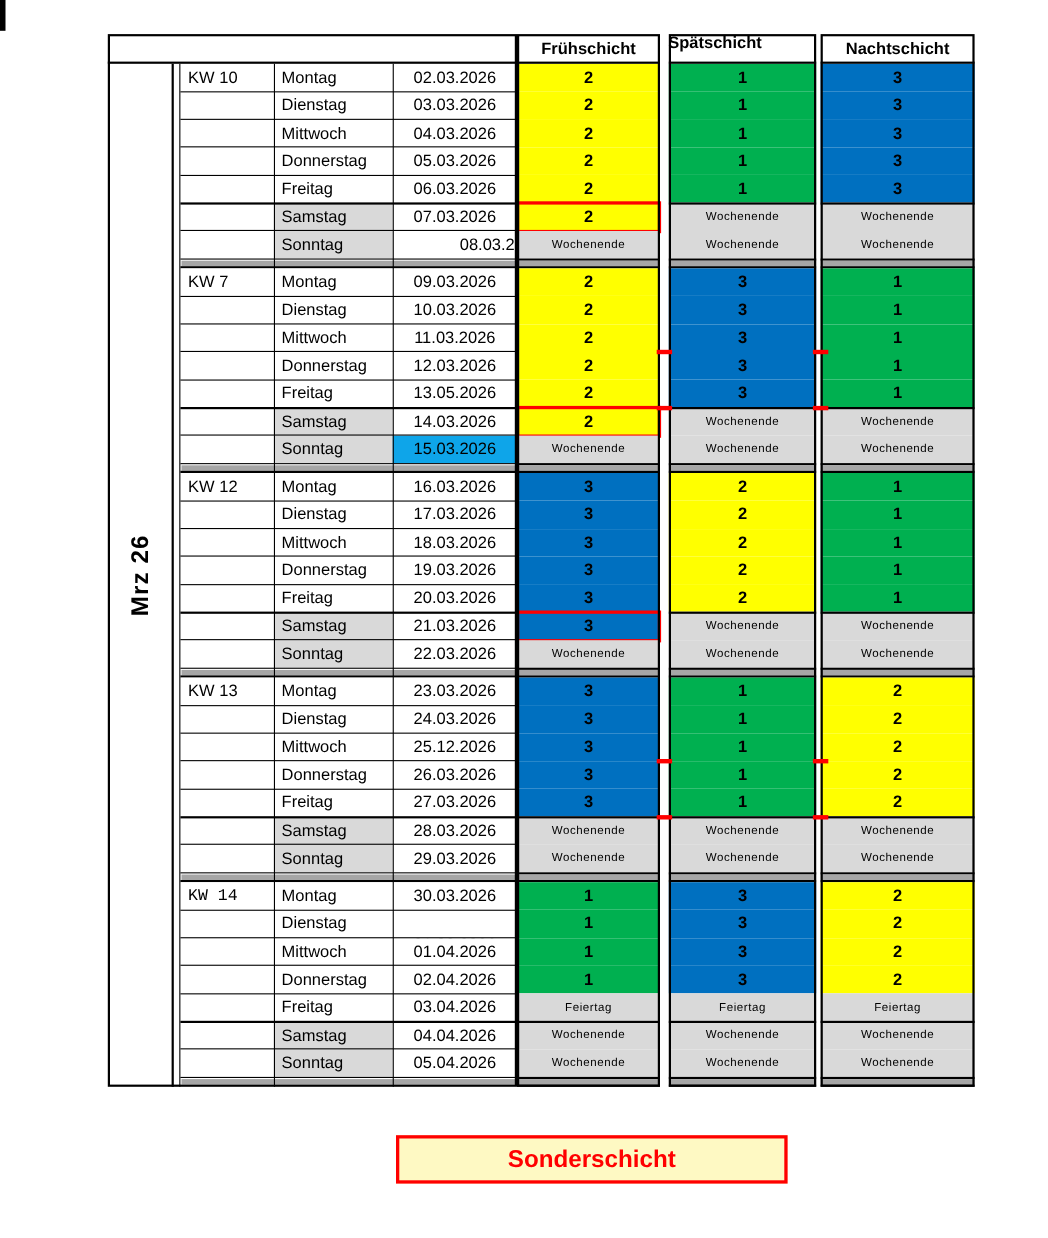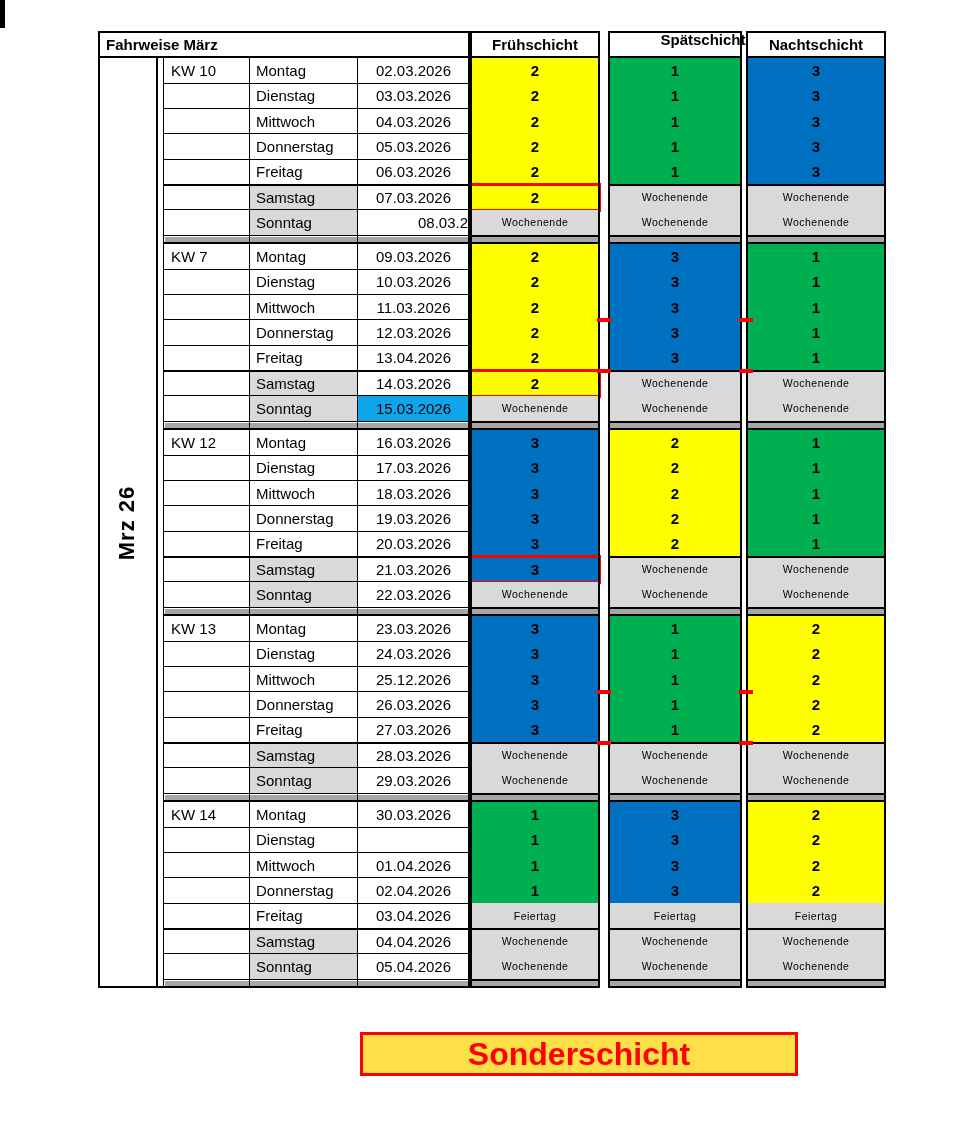--- a/index.html
+++ b/index.html
@@ -101,21 +101,21 @@
       <div class="abs cell bold" style="left: 608px; top: 294.6px; width: 134px; height: 25.3px; background: rgb(0, 112, 192);">3</div>
       <div class="abs cell bold" style="left: 746px; top: 294.6px; width: 140px; height: 25.3px; background: rgb(0, 176, 80);">1</div>
       <div class="abs cell left" style="left: 164px; top: 319.9px; width: 85px; height: 25.3px; background: rgb(255, 255, 255);"></div>
       <div class="abs cell left" style="left: 249px; top: 319.9px; width: 108px; height: 25.3px; background: rgb(255, 255, 255);">Donnerstag</div>
       <div class="abs cell " style="left: 357px; top: 319.9px; width: 113px; height: 25.3px; background: rgb(255, 255, 255);">12.03.2026</div>
       <div class="abs cell bold" style="left: 470px; top: 319.9px; width: 130px; height: 25.3px; background: rgb(255, 255, 0);">2</div>
       <div class="abs cell bold" style="left: 608px; top: 319.9px; width: 134px; height: 25.3px; background: rgb(0, 112, 192);">3</div>
       <div class="abs cell bold" style="left: 746px; top: 319.9px; width: 140px; height: 25.3px; background: rgb(0, 176, 80);">1</div>
       <div class="abs cell left" style="left: 164px; top: 345.2px; width: 85px; height: 25.3px; background: rgb(255, 255, 255);"></div>
       <div class="abs cell left" style="left: 249px; top: 345.2px; width: 108px; height: 25.3px; background: rgb(255, 255, 255);">Freitag</div>
-      <div class="abs cell " style="left: 357px; top: 345.2px; width: 113px; height: 25.3px; background: rgb(255, 255, 255);">13.04.2026</div>
+      <div class="abs cell " style="left: 357px; top: 345.2px; width: 113px; height: 25.3px; background: rgb(255, 255, 255);">13.05.2026</div>
       <div class="abs cell bold" style="left: 470px; top: 345.2px; width: 130px; height: 25.3px; background: rgb(255, 255, 0);">2</div>
       <div class="abs cell bold" style="left: 608px; top: 345.2px; width: 134px; height: 25.3px; background: rgb(0, 112, 192);">3</div>
       <div class="abs cell bold" style="left: 746px; top: 345.2px; width: 140px; height: 25.3px; background: rgb(0, 176, 80);">1</div>
       <div class="abs cell left" style="left: 164px; top: 370.5px; width: 85px; height: 25.3px; background: rgb(255, 255, 255);"></div>
       <div class="abs cell left" style="left: 249px; top: 370.5px; width: 108px; height: 25.3px; background: rgb(217, 217, 217);">Samstag</div>
       <div class="abs cell " style="left: 357px; top: 370.5px; width: 113px; height: 25.3px; background: rgb(255, 255, 255);">14.03.2026</div>
       <div class="abs cell bold" style="left: 470px; top: 370.5px; width: 130px; height: 25.3px; background: rgb(255, 255, 0);">2</div>
       <div class="abs" style="left: 469px; top: 368.5px; width: 132px; height: 29.3px; border: 3px solid rgb(255, 0, 0); pointer-events: none;"></div>
       <div class="abs cell small" style="left: 608px; top: 370.5px; width: 134px; height: 25.3px; background: rgb(217, 217, 217);">Wochenende</div>
       <div class="abs cell small" style="left: 746px; top: 370.5px; width: 140px; height: 25.3px; background: rgb(217, 217, 217);">Wochenende</div>
@@ -264,21 +264,21 @@
       <div class="abs" style="left: 164px; top: 799.5px; width: 306px; height: 2.5px; background: rgb(0, 0, 0);"></div>
       <div class="abs" style="left: 470px; top: 793.1px; width: 130px; height: 2px; background: rgb(0, 0, 0);"></div>
       <div class="abs" style="left: 470px; top: 795.1px; width: 130px; height: 4.9px; background: rgb(166, 166, 166);"></div>
       <div class="abs" style="left: 470px; top: 800px; width: 130px; height: 2px; background: rgb(0, 0, 0);"></div>
       <div class="abs" style="left: 608px; top: 793.1px; width: 134px; height: 2px; background: rgb(0, 0, 0);"></div>
       <div class="abs" style="left: 608px; top: 795.1px; width: 134px; height: 4.9px; background: rgb(166, 166, 166);"></div>
       <div class="abs" style="left: 608px; top: 800px; width: 134px; height: 2px; background: rgb(0, 0, 0);"></div>
       <div class="abs" style="left: 746px; top: 793.1px; width: 140px; height: 2px; background: rgb(0, 0, 0);"></div>
       <div class="abs" style="left: 746px; top: 795.1px; width: 140px; height: 4.9px; background: rgb(166, 166, 166);"></div>
       <div class="abs" style="left: 746px; top: 800px; width: 140px; height: 2px; background: rgb(0, 0, 0);"></div>
-      <div class="abs cell left" style="left: 164px; top: 802px; width: 85px; height: 25.3px; background: rgb(255, 255, 255);">KW 14</div>
+      <div class="abs cell left" style="left: 164px; top: 802px; width: 85px; height: 25.3px; background: rgb(255, 255, 255); font-family: Liberation Mono, monospace;">KW 14</div>
       <div class="abs cell left" style="left: 249px; top: 802px; width: 108px; height: 25.3px; background: rgb(255, 255, 255);">Montag</div>
       <div class="abs cell " style="left: 357px; top: 802px; width: 113px; height: 25.3px; background: rgb(255, 255, 255);">30.03.2026</div>
       <div class="abs cell bold" style="left: 470px; top: 802px; width: 130px; height: 25.3px; background: rgb(0, 176, 80);">1</div>
       <div class="abs cell bold" style="left: 608px; top: 802px; width: 134px; height: 25.3px; background: rgb(0, 112, 192);">3</div>
       <div class="abs cell bold" style="left: 746px; top: 802px; width: 140px; height: 25.3px; background: rgb(255, 255, 0);">2</div>
       <div class="abs cell left" style="left: 164px; top: 827.3px; width: 85px; height: 25.3px; background: rgb(255, 255, 255);"></div>
       <div class="abs cell left" style="left: 249px; top: 827.3px; width: 108px; height: 25.3px; background: rgb(255, 255, 255);">Dienstag</div>
       <div class="abs cell " style="left: 357px; top: 827.3px; width: 113px; height: 25.3px; background: rgb(255, 255, 255); margin-top: 20px;">31.03.2026</div>
       <div class="abs cell bold" style="left: 470px; top: 827.3px; width: 130px; height: 25.3px; background: rgb(0, 176, 80);">1</div>
       <div class="abs cell bold" style="left: 608px; top: 827.3px; width: 134px; height: 25.3px; background: rgb(0, 112, 192);">3</div>
@@ -348,24 +348,23 @@
       <div class="abs" style="left: 597px; top: 317.9px; width: 14px; height: 4px; background: rgb(255, 0, 0);"></div>
       <div class="abs" style="left: 739px; top: 317.9px; width: 14px; height: 4px; background: rgb(255, 0, 0);"></div>
       <div class="abs" style="left: 597px; top: 368.5px; width: 14px; height: 4px; background: rgb(255, 0, 0);"></div>
       <div class="abs" style="left: 739px; top: 368.5px; width: 14px; height: 4px; background: rgb(255, 0, 0);"></div>
       <div class="abs" style="left: 597px; top: 689.9px; width: 14px; height: 4px; background: rgb(255, 0, 0);"></div>
       <div class="abs" style="left: 739px; top: 689.9px; width: 14px; height: 4px; background: rgb(255, 0, 0);"></div>
       <div class="abs" style="left: 597px; top: 740.5px; width: 14px; height: 4px; background: rgb(255, 0, 0);"></div>
       <div class="abs" style="left: 739px; top: 740.5px; width: 14px; height: 4px; background: rgb(255, 0, 0);"></div>
     </div>
 
-  <div class="abs cell hdr" style="left:98px;top:31px;width:372px;height:27px;justify-content:flex-start;padding-left:8px;z-index:2">Fahrweise März</div>
 
   <div class="abs cell" style="left:98px;top:58px;width:59px;height:930px;z-index:2">
     <span class="vtext">Mrz 26</span>
   </div>
 
   <div class="abs cell hdr" style="left:470px;top:31px;width:130px;height:27px;z-index:2">Frühschicht</div>
-  <div class="abs cell hdr" style="left:636px;top:31px;width:134px;height:17px;z-index:2">Spätschicht</div>
+  <div class="abs cell hdr" style="left:583px;top:31px;width:134px;height:17px;z-index:2">Spätschicht</div>
   <div class="abs cell hdr" style="left:746px;top:31px;width:140px;height:27px;z-index:2">Nachtschicht</div>
 
-  <div class="abs cell" id="sonder-box" style="left: 360px; top: 1032px; width: 438px; height: 44px; font-weight: 700; font-size: 32px; background: #fde047; border: 3px solid rgb(255, 0, 0); color: rgb(255, 0, 0);">Sonderschicht</div>
+  <div class="abs cell" id="sonder-box" style="left: 360px; top: 1032px; width: 356px; height: 44px; font-weight: 700; font-size: 22px; background: #fef9c3; border: 3px solid rgb(255, 0, 0); color: rgb(255, 0, 0);">Sonderschicht</div>
 </div>
 
 </body></html>

